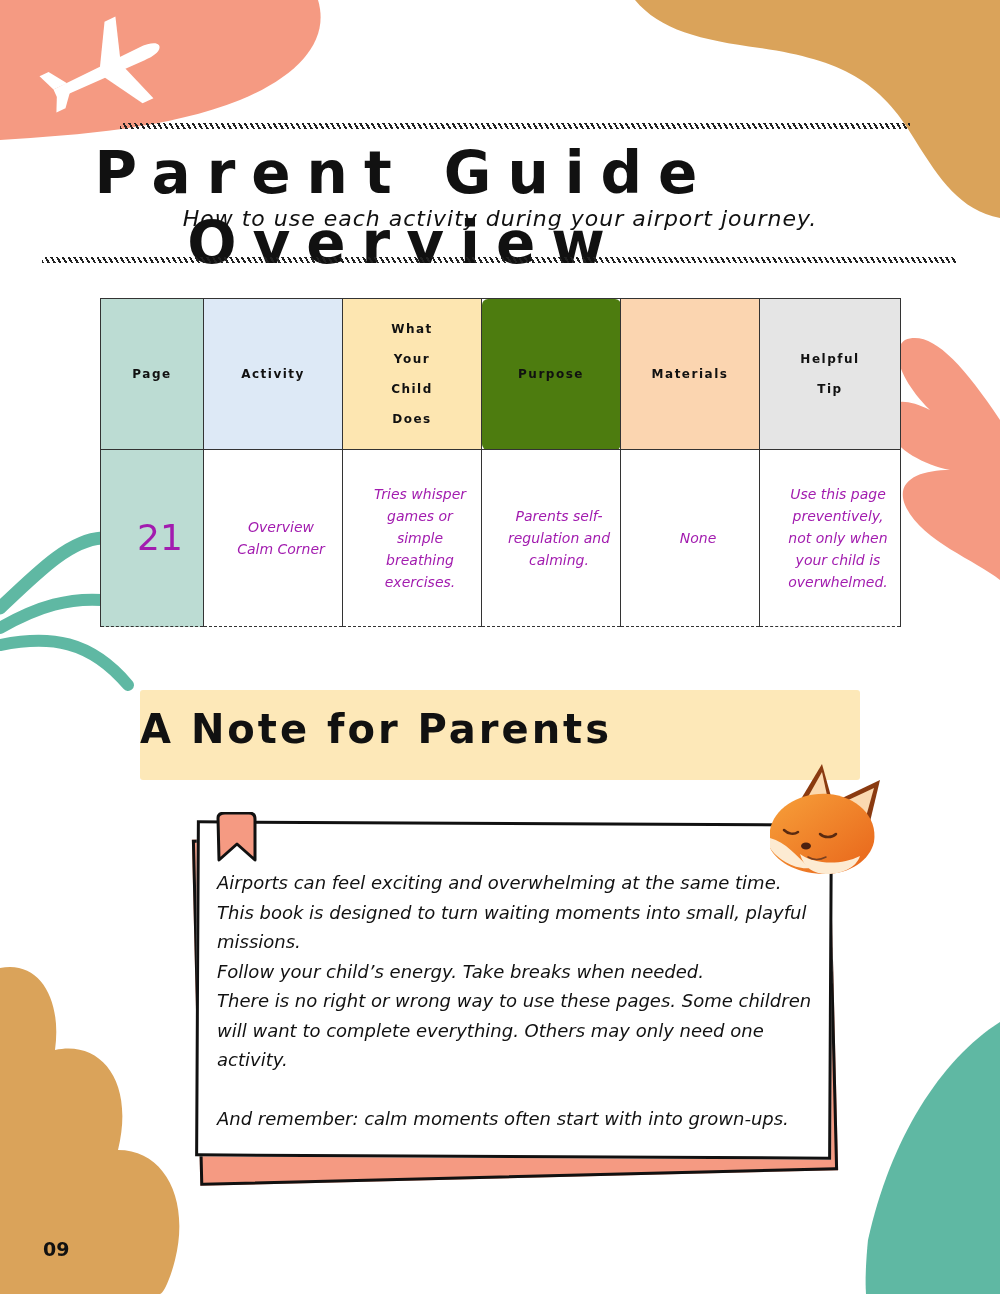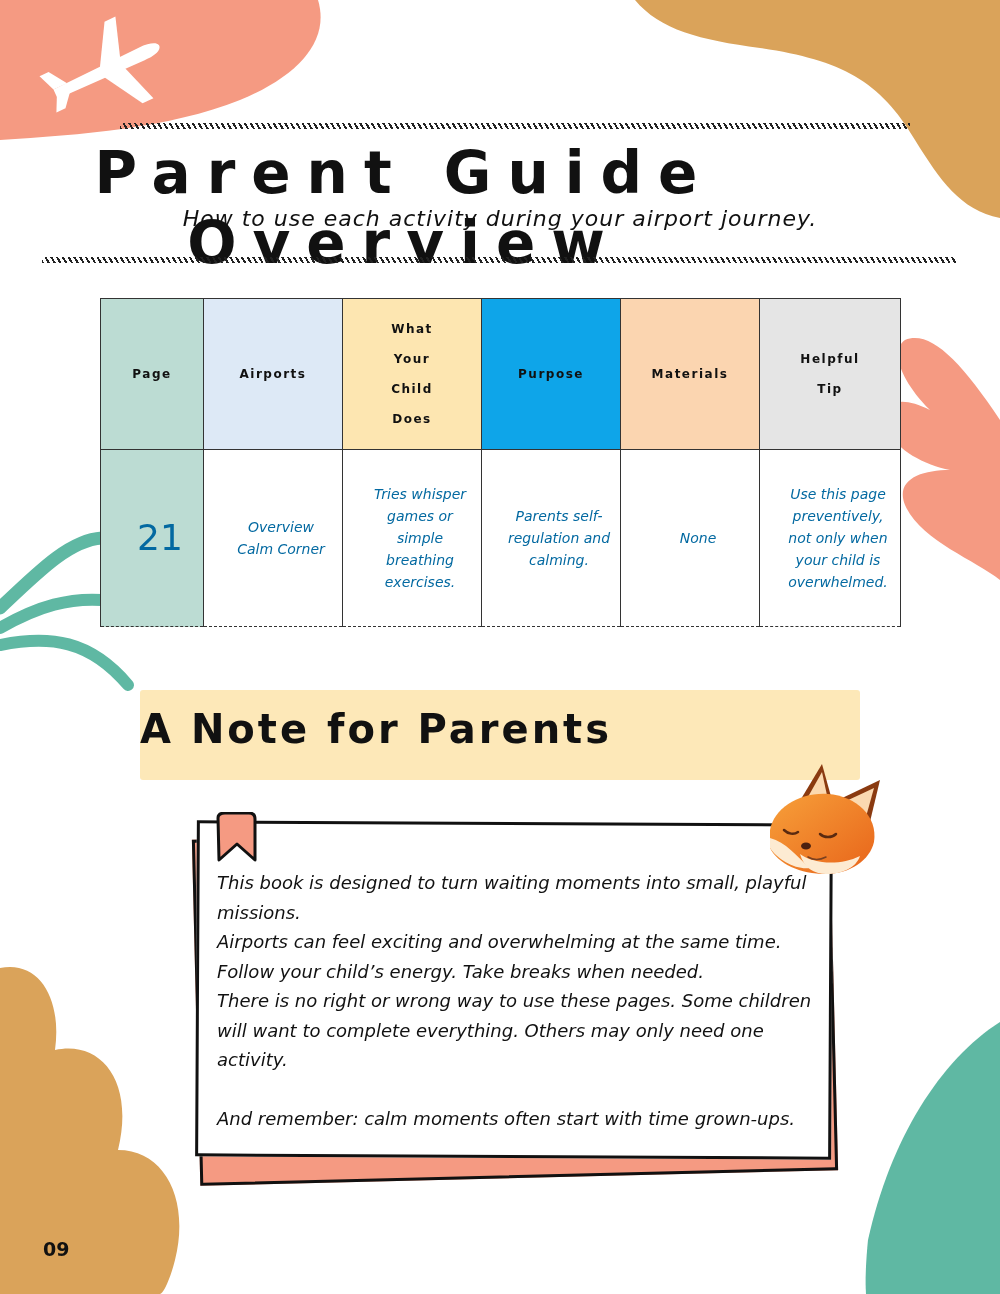--- a/index.html
+++ b/index.html
@@ -33,28 +33,28 @@
     }
     table.guide th, table.guide td {
       border: 1.5px solid #333; text-align: center; vertical-align: middle; padding: 0 6px;
     }
     table.guide th {
       height: 150px; font-family: "DejaVu Sans", sans-serif; font-weight: bold;
       font-size: 12px; letter-spacing: 1.5px; line-height: 30px; color: #111;
     }
     table.guide td {
       height: 176px; font-family: "DejaVu Sans", sans-serif; font-style: italic;
-      font-size: 14px; line-height: 22px; color: #0369a1;
+      font-size: 14px; line-height: 22px; color: #a21caf;
       border-bottom: 1.5px dashed #333;
       padding-left: 22px;
     }
     .c-page { background: #bcdcd3; width: 103px; }
     .c-act { background: #dde9f6; }
     .c-what { background: #fde6b1; border-left: 1.5px dashed #333 !important; border-right: 1.5px dashed #333 !important; }
-    .c-purp { background: #0ea5e9; border-right: 1.5px dashed #333 !important; }
+    .c-purp { background: #4d7c0f; border-right: 1.5px dashed #333 !important; border-radius: 6px; }
     .c-mat { background: #fbd5b0; }
     .c-tip { background: #e5e5e5; }
     td.dashl { border-left: 1.5px dashed #333 !important; }
     td.page-num {
       background: #bcdcd3; font-style: normal !important; font-size: 36px !important;
     }
 
     .note-banner {
       position: absolute; left: 140px; top: 690px; width: 720px; height: 90px;
       background: #fde8b8; border-radius: 3px;
@@ -119,21 +119,21 @@
     <col style="width:103px">
       <col style="width:139px">
       <col style="width:139px">
     <col style="width:139px">
       <col style="width:139px">
       <col style="width:141px">
   </colgroup>
   <thead>
     <tr>
       <th class="c-page">Page</th>
-      <th class="c-act">Airports</th>
+      <th class="c-act">Activity</th>
       <th class="c-what"><span style="display:inline-block;width:70px;">What Your Child Does</span></th>
       <th class="c-purp">Purpose</th>
       <th class="c-mat">Materials</th>
       <th class="c-tip"><span style="display:inline-block;width:90px;">Helpful Tip</span></th>
     </tr>
   </thead>
   <tbody>
     <tr>
       <td class="page-num">21</td>
       <td><span style="display:inline-block;width:100px;">Overview Calm Corner</span></td>
@@ -169,21 +169,21 @@
   <path d="M10,70 C14,48 40,32 68,34 C96,36 118,56 114,82 C110,100 90,114 66,114 C40,114 18,104 10,88 Z" fill="url(#foxfur)"></path>
   <path d="M10,78 C26,82 36,96 50,108 C36,110 18,100 10,88 Z" fill="#fdebd2"></path>
   <path d="M40,94 C54,104 80,106 100,96 C96,108 82,114 66,114 C54,114 44,108 40,94 Z" fill="#fdebd2"></path>
   <path d="M24,70 C28,74 34,75 38,72" fill="none" stroke="#5a2a10" stroke-width="2.5" stroke-linecap="round"></path>
   <path d="M60,74 C64,78 72,78 76,74" fill="none" stroke="#5a2a10" stroke-width="2.5" stroke-linecap="round"></path>
   <ellipse cx="46" cy="86" rx="5" ry="3.5" fill="#4a2010"></ellipse>
   <path d="M48,97 C53,100 60,100 66,97" fill="none" stroke="#7a4020" stroke-width="1.5" stroke-linecap="round"></path>
 </svg>
 
 <div class="note-text">
+  <p>Airports can feel exciting and overwhelming at the same time.</p>
   <p>This book is designed to turn waiting moments into small, playful missions.</p>
-  <p>Airports can feel exciting and overwhelming at the same time.</p>
   <p>Follow your child’s energy. Take breaks when needed.</p>
   <p>There is no right or wrong way to use these pages. Some children will want to complete everything. Others may only need one activity.</p>
   <div class="gap"></div>
-  <p>And remember: calm moments often start with time grown-ups.</p>
+  <p>And remember: calm moments often start with into grown-ups.</p>
 </div>
 
 <div class="page-number">09</div>
 
 </body></html>

